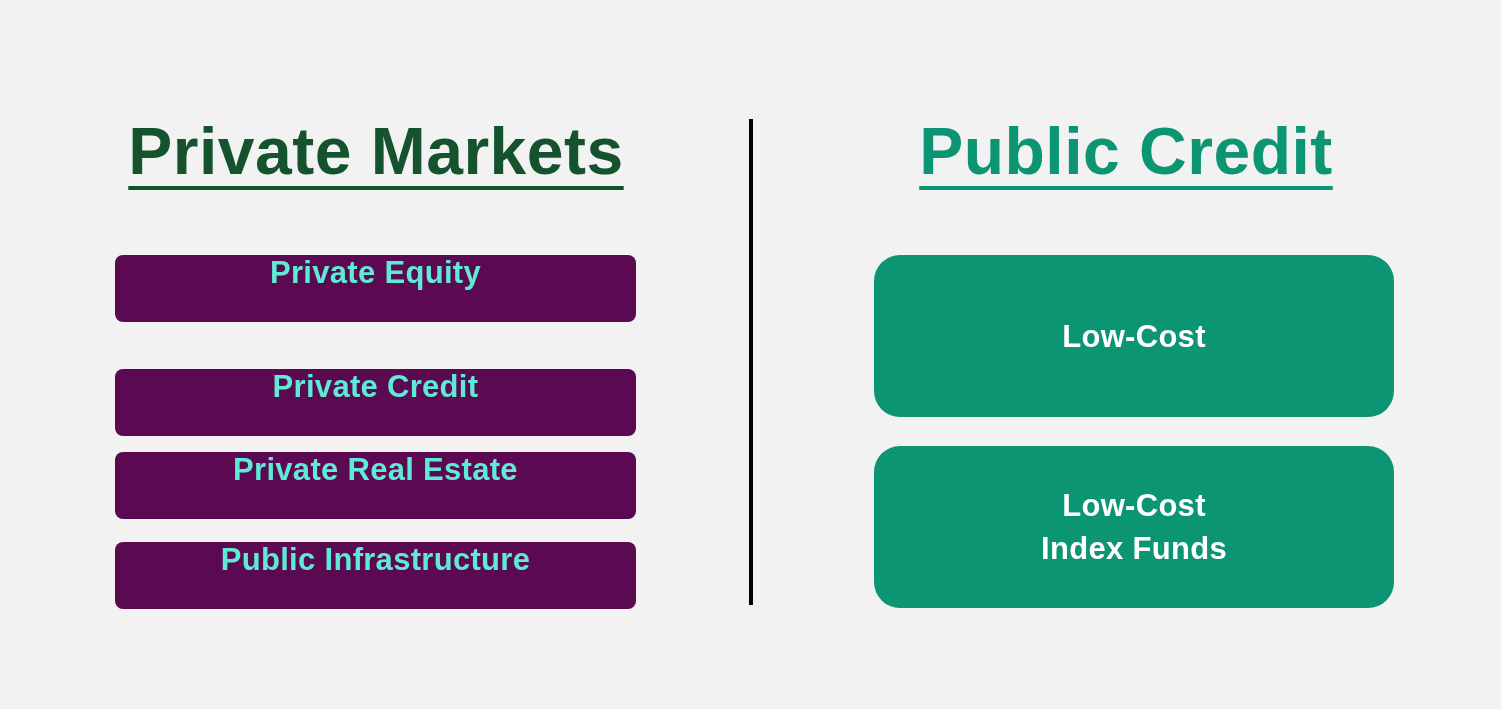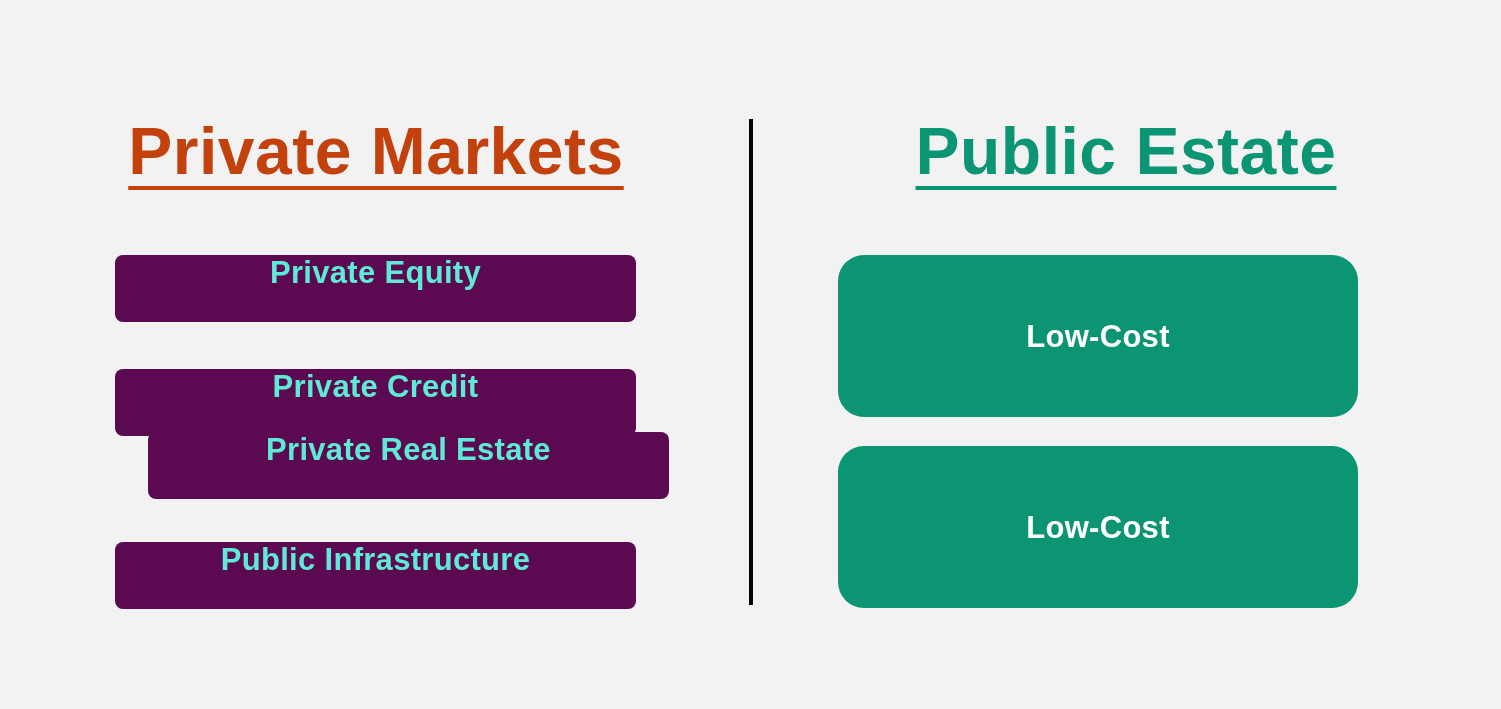--- a/index.html
+++ b/index.html
@@ -23,21 +23,21 @@
       text-decoration-thickness: 4px;
       text-underline-offset: 12px;
       white-space: nowrap;
       letter-spacing: 0.5px;
     }
     .heading.private {
       left: 100px;
       top: 118px;
       width: 552px;
       text-align: center;
-      color: #c2410c;
+      color: #14532d;
     }
     .heading.public {
       left: 862px;
       top: 118px;
       width: 528px;
       text-align: center;
       color: #0b9573;
     }
     .divider {
       position: absolute;
@@ -57,21 +57,21 @@
       color: #5eead4;
       font-weight: bold;
       font-size: 31px;
       display: flex;
       align-items: flex-start;
       justify-content: center;
       letter-spacing: 0.3px;
     }
     .gbox {
       position: absolute;
-      left: 838px;
+      left: 874px;
       width: 520px;
       height: 162px;
       background: #0b9573;
       border-radius: 26px;
       color: #ffffff;
       font-weight: bold;
       font-size: 31px;
       display: flex;
       flex-direction: column;
       align-items: center;
@@ -80,41 +80,42 @@
       letter-spacing: 0.3px;
       text-align: center;
     }
   </style>
 </head>
 <body>
 
 <div>
 
   <div class="heading private">Private Markets</div>
-  <div class="heading public">Public Estate</div>
+  <div class="heading public">Public Credit</div>
 
   <div class="divider"></div>
 
   <div>
     <div class="pbox" style="top:255px;">
       <span>Private Equity</span>
     </div>
     <div class="pbox" style="top:369px;">
       <span>Private Credit</span>
     </div>
-    <div class="pbox" style="top:432px;margin-left:33px;">
+    <div class="pbox" style="top:452px;">
       <span>Private Real Estate</span>
     </div>
     <div class="pbox" style="top:542px;">
       <span>Public Infrastructure</span>
     </div>
   </div>
 
   <div>
     <div class="gbox" style="top:255px;">
       <span>Low-Cost</span>
     </div>
     <div class="gbox" style="top:446px;">
       <span>Low-Cost</span>
+      <span>Index Funds</span>
     </div>
   </div>
 
 </div>
 
 </body></html>

